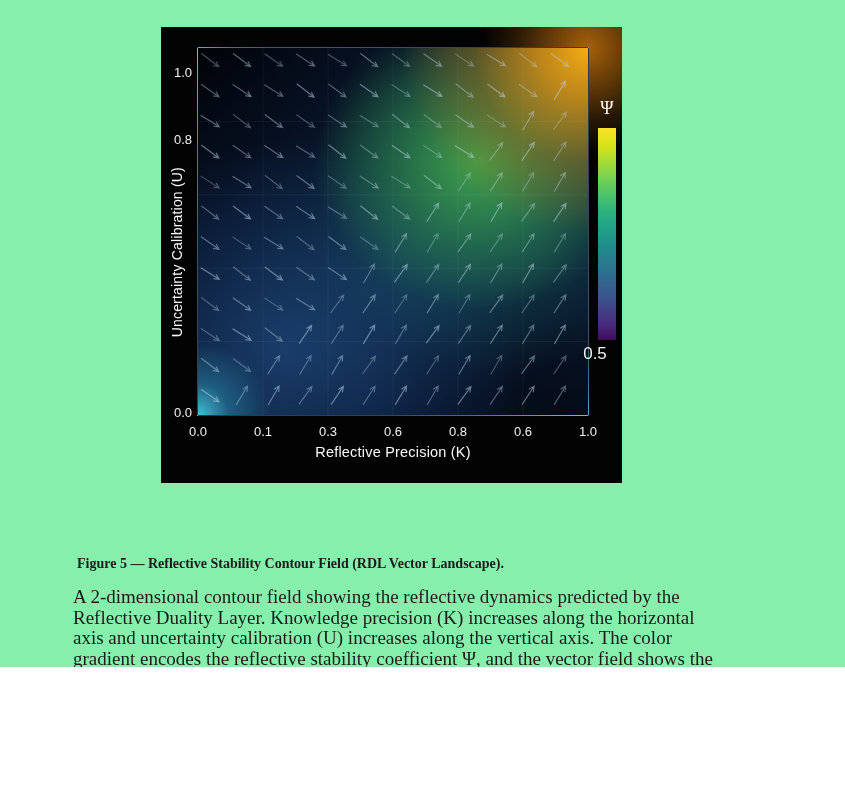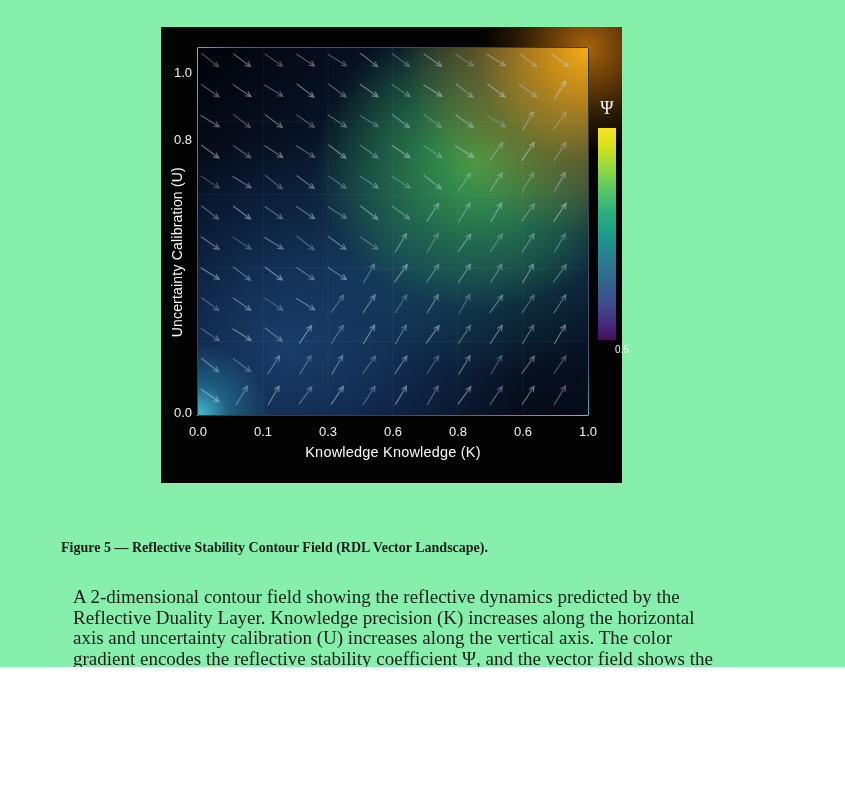--- a/index.html
+++ b/index.html
@@ -37,25 +37,25 @@
           color:#fafafa;font-size:14px;letter-spacing:0.2px;}
 
   
   .cbar{position:absolute;left:437px;top:101px;width:18px;height:212px;
         background:linear-gradient(to bottom,
           #f8e226 0%, #d8e219 8%, #a5db36 16%, #74d055 24%, #4ac16d 32%,
           #2ab07f 40%, #20a386 47%, #21918c 54%, #27808e 61%, #2d708e 68%,
           #355f8d 75%, #3d4e8a 82%, #453781 89%, #46247a 94%, #440c54 100%);}
   .cbar-label{position:absolute;left:427px;top:71px;width:38px;text-align:center;
               color:#ffffff;font-size:18px;font-family:"Liberation Serif",serif;}
-  .cbar-tick{position:absolute;left:430px;top:317px;width:38px;text-align:right;
-             color:#f2f2f2;font-size:10px;}
-
-  
-  .cap-title{position:absolute;left:61px;top:540px;width:680px;margin:0;
+  .cbar-tick{position:absolute;left:415px;top:317px;width:38px;text-align:center;
+             color:#f2f2f2;font-size:17px;}
+
+  
+  .cap-title{position:absolute;left:61px;top:540px;width:680px;margin:16px;
              font-family:"Liberation Serif",serif;font-weight:bold;font-size:14px;
              color:#1b1b1b;}
   .cap-body{position:absolute;left:61px;top:575px;width:652px;margin:12px;
             font-family:"Liberation Serif",serif;font-size:19px;line-height:20.7px;
             color:#1b1b1b;}
 </style>
 </head>
 <body>
 
 <div class="page">
@@ -228,21 +228,21 @@
           <span class="xtick" style="left: 16.6667%;">0.1</span>
           <span class="xtick" style="left: 33.3333%;">0.3</span>
           <span class="xtick" style="left: 50%;">0.6</span>
           <span class="xtick" style="left: 66.6667%;">0.8</span>
           <span class="xtick" style="left: 83.3333%;">0.6</span>
           <span class="xtick" style="left: 100%;">1.0</span>
         </div>
     </div>
 
     <div class="ylabel">Uncertainty Calibration (U)</div>
-    <div class="xlabel">Knowledge Knowledge (K)</div>
+    <div class="xlabel">Reflective Precision (K)</div>
 
     <div class="cbar-label">Ψ</div>
     <div class="cbar"></div>
     <div class="cbar-tick">0.5</div>
 
   </div>
 
   <p class="cap-title">Figure 5 — Reflective Stability Contour Field (RDL Vector Landscape).</p>
   <p class="cap-body">A 2-dimensional contour field showing the reflective dynamics predicted by the Reflective Duality Layer. Knowledge precision (K) increases along the horizontal axis and uncertainty calibration (U) increases along the vertical axis. The color gradient encodes the reflective stability coefficient Ψ, and the vector field shows the direction of reflective drift. Trajectories move away from regions of low K and low U (instability basin) and converge toward the high-Ψ equilibrium zone where K and U are jointly optimized. The diagram illustrates how RDL governs self-correction by letting systems climb the stability landscape rather than oscillate between overconfidence and refusal.</p>
 

